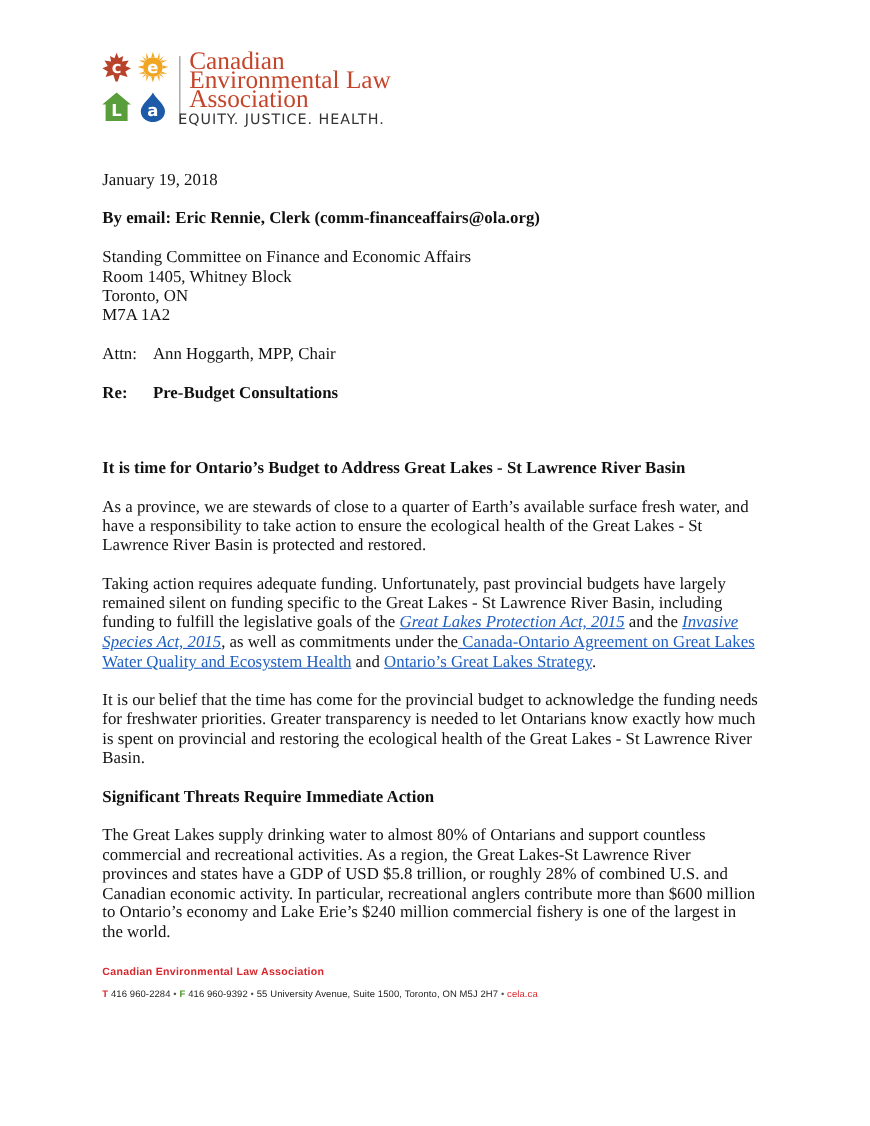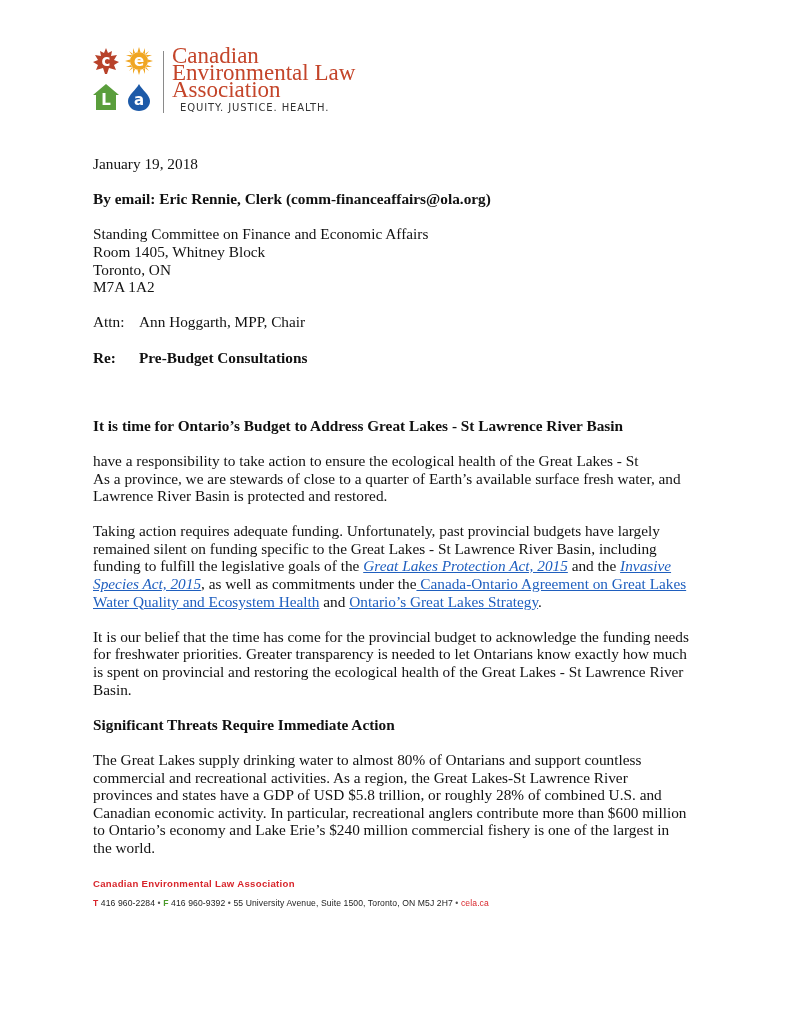--- a/index.html
+++ b/index.html
@@ -11,21 +11,21 @@
   .logo-icons { position: absolute; left: 0; top: 0; width: 64px; height: 66px; }
   .ico { position: absolute; width: 28px; height: 28px; }
   .ico .letter { position: absolute; left: 0; top: 0; width: 100%; height: 100%; display: flex; align-items: center; justify-content: center; color: #fff; font-family: "DejaVu Sans", sans-serif; font-weight: bold; font-size: 15px; }
   .ico-leaf { left: 0; top: 0; }
   .ico-sun { left: 33px; top: 0; }
   .ico-house { left: 0; top: 36px; }
   .ico-drop { left: 33px; top: 36px; }
   .logo-divider { position: absolute; left: 71px; top: 4px; width: 1px; height: 62px; background: #8a8a8a; }
   .logo-text { position: absolute; left: 80px; top: 0px; color: #c4452a; font-family: Liberation Serif, serif; font-size: 23px; line-height: 17px; }
   .logo-text div { white-space: nowrap; }
-  .logo-tagline { position: absolute; left: 88px; top: 55px; font-family: "DejaVu Sans", sans-serif; font-size: 10px; color: #333; letter-spacing: 0.9px; white-space: nowrap; }
+  .logo-tagline { position: absolute; left: 70px; top: 55px; font-family: "DejaVu Sans", sans-serif; font-size: 13px; color: #333; letter-spacing: 0.9px; white-space: nowrap; }
 
   
   .doc { position: absolute; left: 93px; top: 155px; width: 612px; font-family: "Liberation Serif", serif; font-size: 15.3px; line-height: 17.6px; color: #111; }
   .doc p { margin: 0; }
   .b { font-weight: bold; margin-top: 33px; }
   .gap { height: 17.6px; }
   .row { display: flex; }
   .lbl { width: 46px; display: inline-block; }
   a.lnk { color: #1f5fbf; text-decoration: underline; }
   a.lnk.it { font-style: italic; }
@@ -123,22 +123,22 @@
       <span>Pre-Budget Consultations</span>
     </p>
     <div class="gap"></div>
 
     <div class="b">
       <p>It is time for Ontario’s Budget to Address Great Lakes - St Lawrence River Basin</p>
     </div>
     <div class="gap"></div>
 
     <div>
+      <p>As a province, we are stewards of close to a quarter of Earth’s available surface fresh water, and</p>
       <p>have a responsibility to take action to ensure the ecological health of the Great Lakes - St</p>
-      <p>As a province, we are stewards of close to a quarter of Earth’s available surface fresh water, and</p>
       <p>Lawrence River Basin is protected and restored.</p>
     </div>
     <div class="gap"></div>
 
     <div>
       <p>Taking action requires adequate funding. Unfortunately, past provincial budgets have largely</p>
       <p>remained silent on funding specific to the Great Lakes - St Lawrence River Basin, including</p>
       <p><span>funding to fulfill the legislative goals of the </span><a class="lnk it" href="#">Great Lakes Protection Act, 2015</a><span> and the </span><a class="lnk it" href="#">Invasive</a></p>
       <p><a class="lnk it" href="#">Species Act, 2015</a><span>, as well as commitments under the</span><a class="lnk" href="#"> Canada-Ontario Agreement on Great Lakes</a></p>
       <p><a class="lnk" href="#">Water Quality and Ecosystem Health</a><span> and </span><a class="lnk" href="#">Ontario’s Great Lakes Strategy</a><span>.</span></p>

